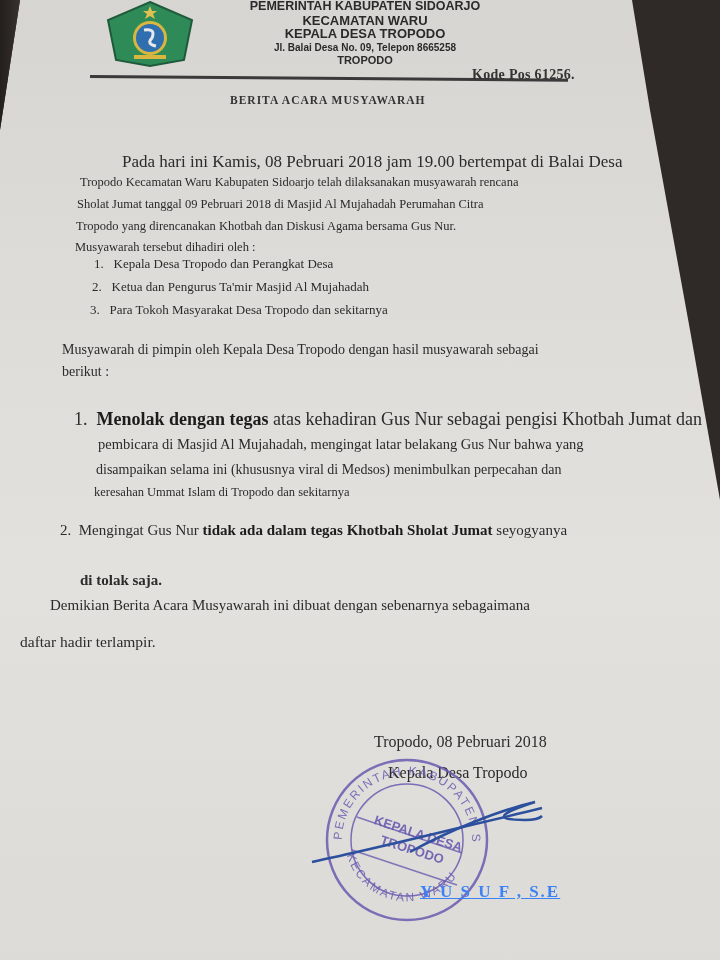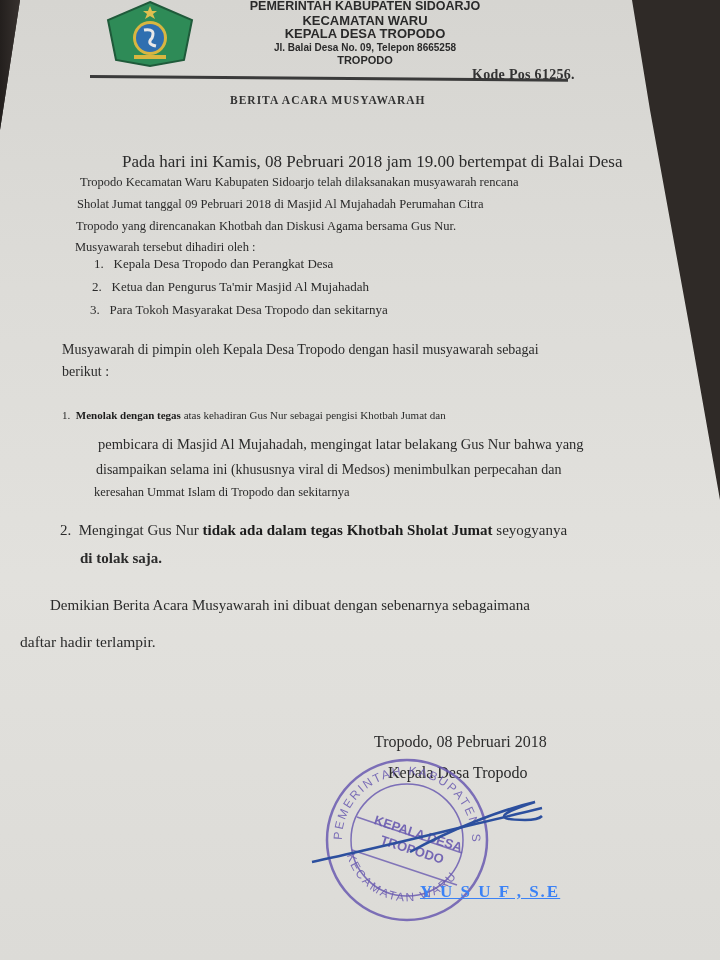--- a/index.html
+++ b/index.html
@@ -72,31 +72,31 @@
 <div class="abs p" style="left:92px;top:279px;font-size:13px;">
   <span>2.</span>&nbsp;&nbsp;&nbsp;<span>Ketua dan Pengurus Ta'mir Masjid Al Mujahadah</span>
 </div>
 <div class="abs p" style="left:90px;top:302px;font-size:13px;text-align:center;">
   <span>3.</span>&nbsp;&nbsp;&nbsp;<span>Para Tokoh Masyarakat Desa Tropodo dan sekitarnya</span>
 </div>
 
 <div class="abs p" style="left:62px;top:342px;font-size:14px;">Musyawarah di pimpin oleh Kepala Desa Tropodo dengan hasil musyawarah sebagai</div>
 <div class="abs p" style="left:62px;top:364px;font-size:14px;">berikut :</div>
 
-<div class="abs p" style="left:62px;top:409px;font-size:11px;">
+<div class="abs p" style="left:74px;top:409px;font-size:18px;">
   <span>1.</span>&nbsp;&nbsp;<b>Menolak dengan tegas</b><span> atas kehadiran Gus Nur sebagai pengisi Khotbah Jumat dan</span>
 </div>
 <div class="abs p" style="left:98px;top:436px;font-size:14.5px;">pembicara di Masjid Al Mujahadah, mengingat latar belakang Gus Nur bahwa yang</div>
 <div class="abs p" style="left:96px;top:462px;font-size:14px;">disampaikan selama ini (khususnya viral di Medsos) menimbulkan perpecahan dan</div>
 <div class="abs p" style="left:94px;top:485px;font-size:12.5px;">keresahan Ummat Islam di Tropodo dan sekitarnya</div>
 
 <div class="abs p" style="left:60px;top:522px;font-size:15px;">
   <span>2.</span>&nbsp;&nbsp;<span>Mengingat Gus Nur </span><b>tidak ada dalam tegas Khotbah Sholat Jumat</b><span> seyogyanya</span>
 </div>
-<div class="abs p" style="left:80px;top:550px;font-size:15px;font-weight:bold;">di tolak saja.</div>
+<div class="abs p" style="left:80px;top:572px;font-size:15px;font-weight:bold;">di tolak saja.</div>
 
 <div class="abs p" style="left:50px;top:597px;font-size:15px;">Demikian Berita Acara Musyawarah ini dibuat dengan sebenarnya sebagaimana</div>
 <div class="abs p" style="left:20px;top:633px;font-size:15.5px;text-align:right;">daftar hadir terlampir.</div>
 
 <div class="abs p" style="left:374px;top:733px;font-size:16px;">Tropodo, 08 Pebruari 2018</div>
 <div class="abs p" style="left:388px;top:764px;font-size:16px;">Kepala Desa Tropodo</div>
 
 <svg class="abs stamp" viewBox="0 0 170 170">
   <defs>
     <path id="arcTop" d="M20,85 A65,65 0 0,1 150,85"></path>

